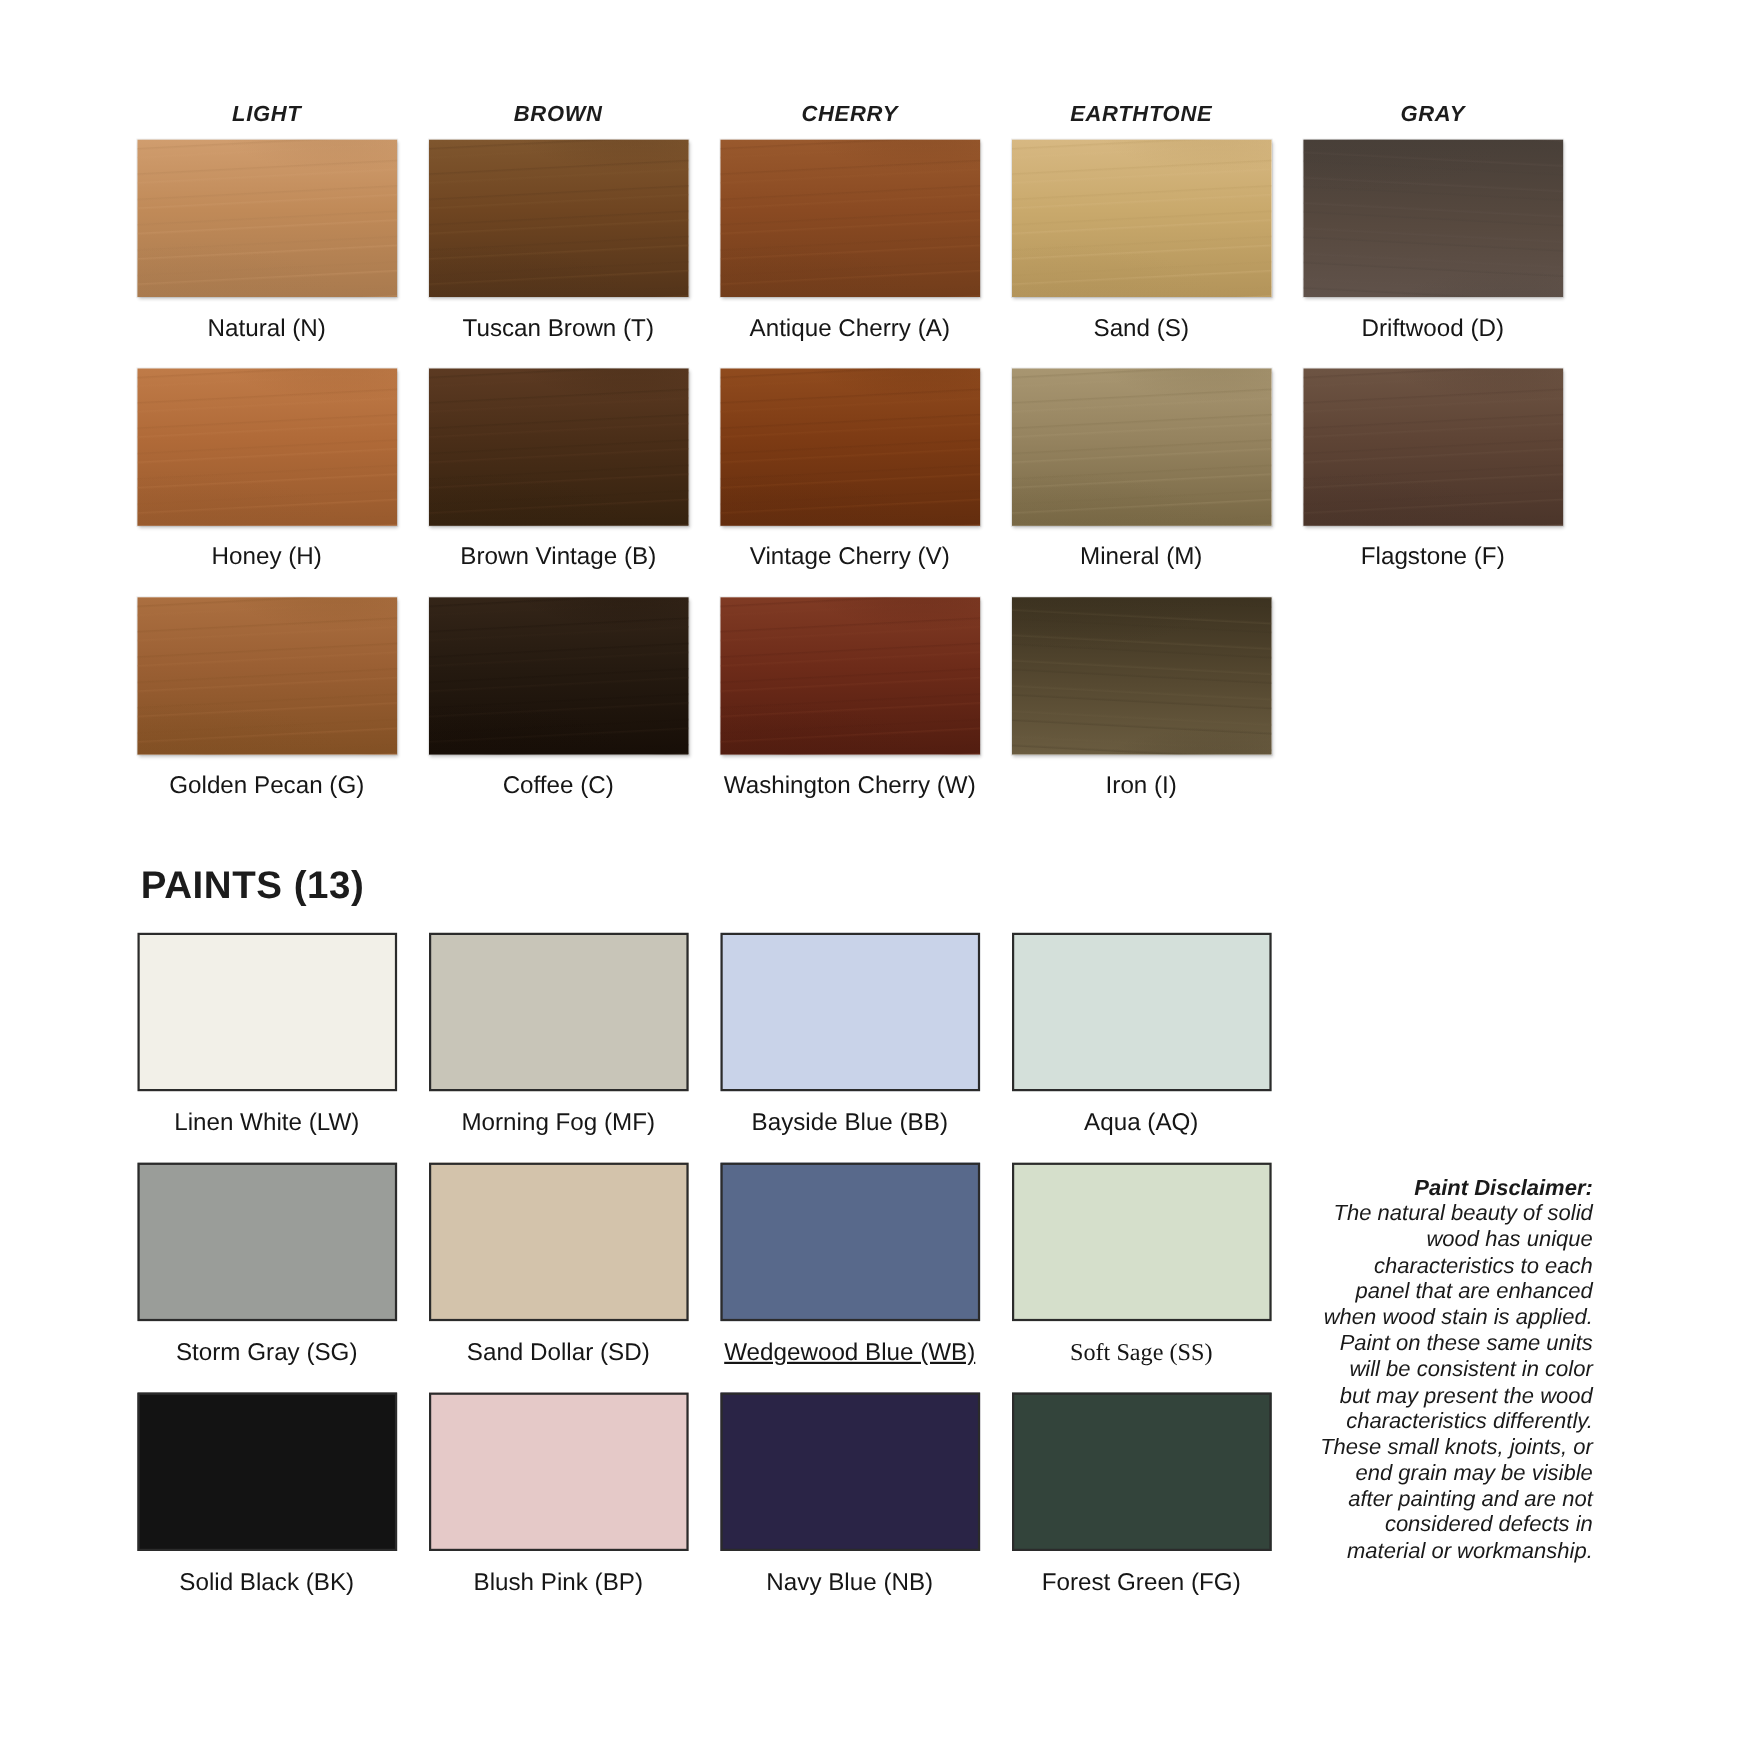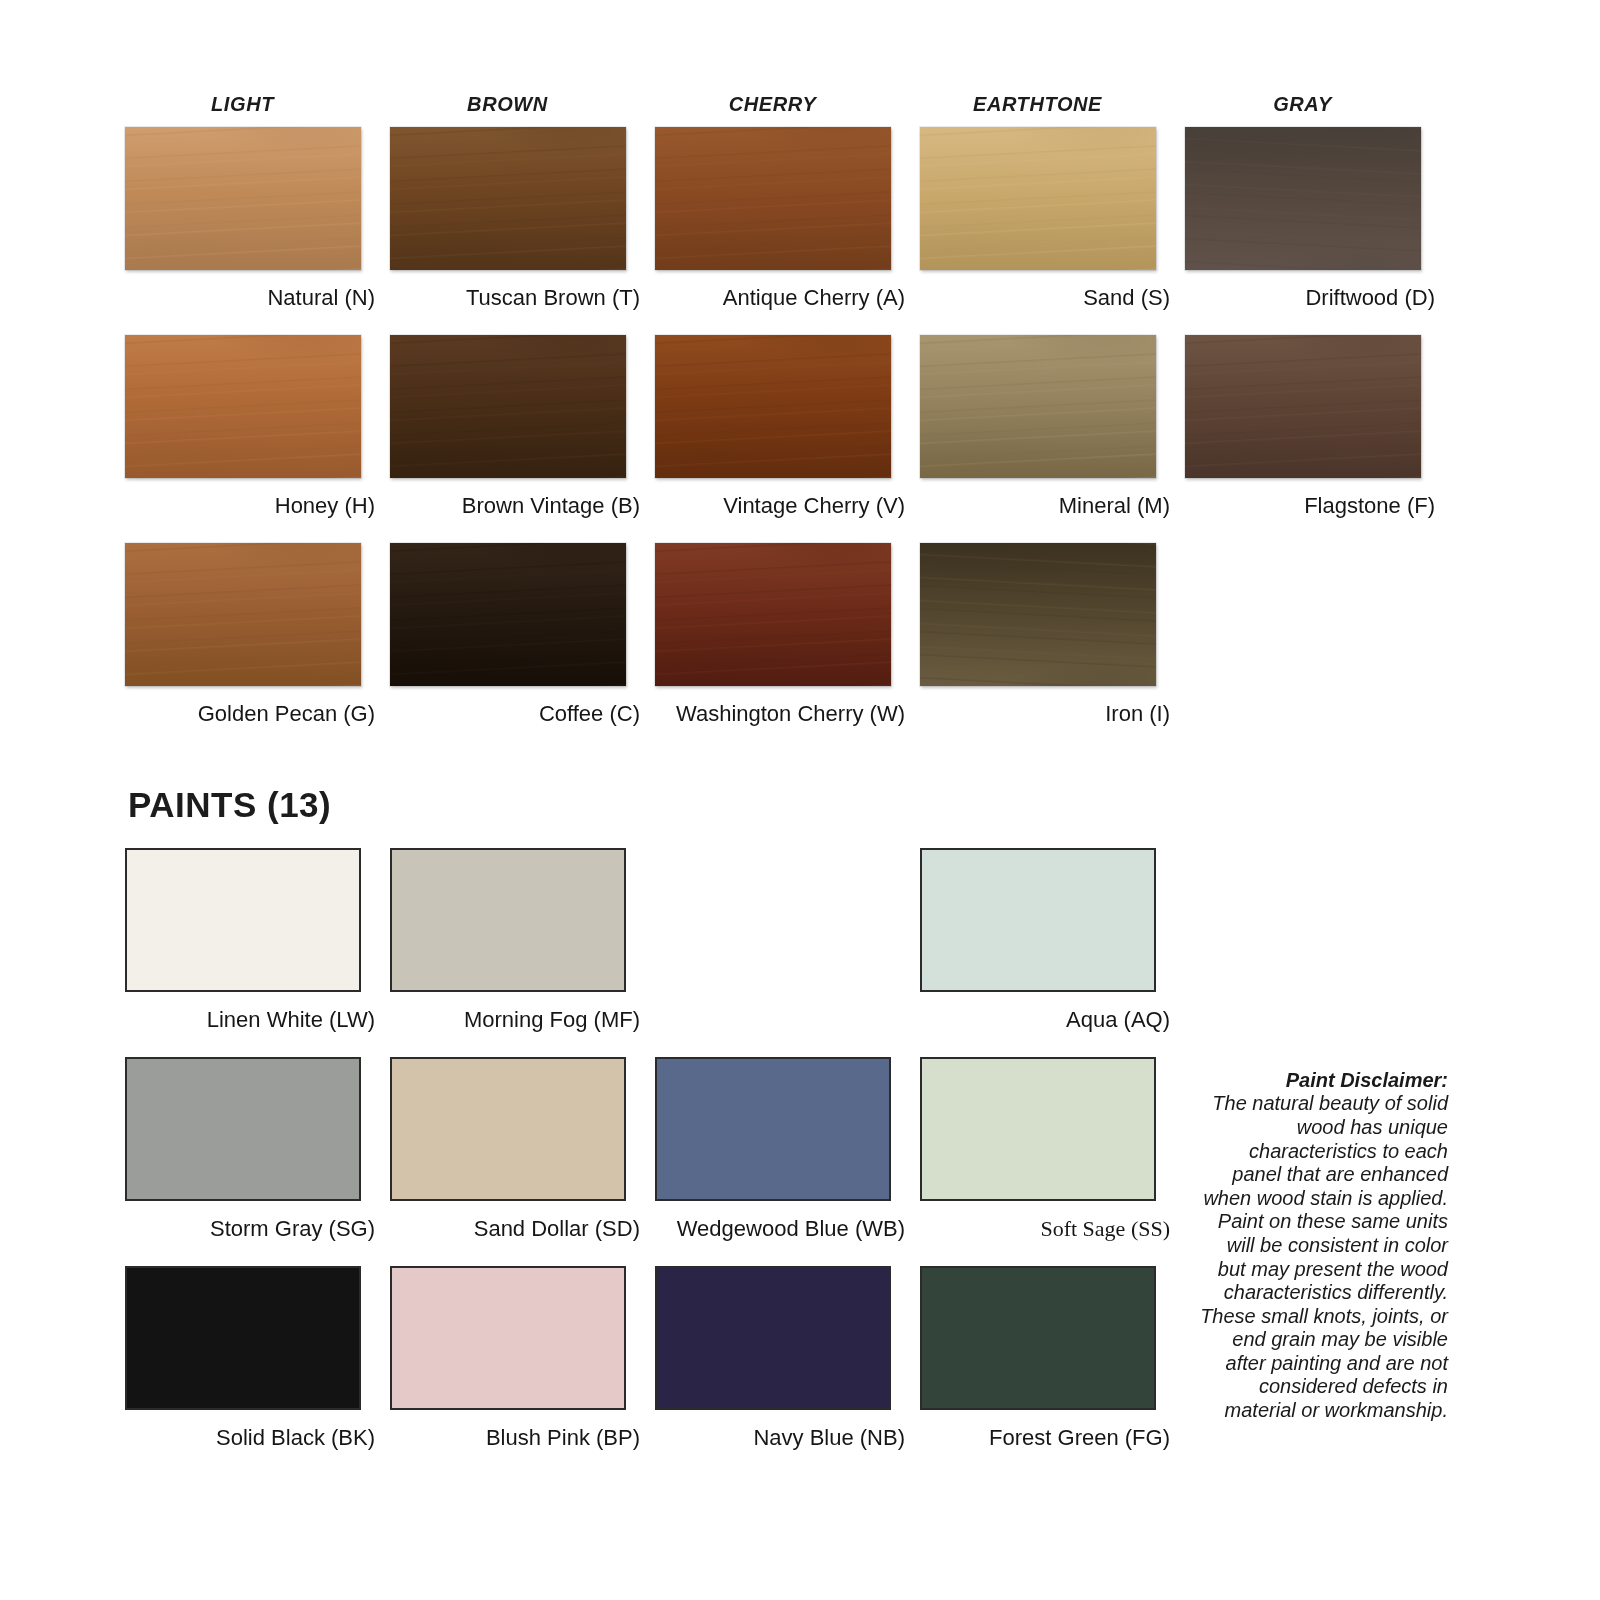--- a/index.html
+++ b/index.html
@@ -21,21 +21,21 @@
   .cell{width:265px;height:208px;}
   .paint-cell{height:209px;}
   .swatch{width:236px;height:143px;margin:0 auto;}
   .stain-sw{
     box-shadow:0 0 0 1px rgba(0,0,0,.07), 1px 2px 3px rgba(0,0,0,.22);
   }
   .paint-sw{
     height:144px;box-sizing:border-box;border:2px solid #2b2b2b;
   }
   .swatch-label{
-    margin-top:15px;text-align:right;font-size:22px;color:#161616;white-space:nowrap;
+    margin-top:15px;text-align:center;font-size:22px;color:#161616;white-space:nowrap;
   }
   .paints-heading{margin-top:36px;}
   #paint-grid{margin-top:24px;}
   .disclaimer{
     grid-column:5;grid-row:2 / span 2;
     width:250px;padding:12px 0 0 28px;
     font-style:italic;font-size:20px;line-height:1.18;color:#1a1a1a;text-align:right;
   }
   .disc-head{font-weight:700;display:block;}
   .disc-body{display:block;}
@@ -121,33 +121,37 @@
         <span class="disc-body">The natural beauty of solid wood has unique characteristics to each panel that are enhanced when wood stain is applied. Paint on these same units will be consistent in color but may present the wood characteristics differently. These small knots, joints, or end grain may be visible after painting and are not considered defects in material or workmanship.</span>
       </div>
     <div class="cell paint-cell" style="grid-area: 1 / 1;">
           <div class="swatch paint-sw" style="background: rgb(242, 240, 232); border-color: rgb(43, 43, 43);"></div>
           <div class="swatch-label">Linen White (LW)</div>
         </div>
         <div class="cell paint-cell" style="grid-area: 1 / 2;">
           <div class="swatch paint-sw" style="background: rgb(200, 197, 184); border-color: rgb(43, 43, 43);"></div>
           <div class="swatch-label">Morning Fog (MF)</div>
         </div>
+        <div class="cell paint-cell" style="grid-area: 1 / 3;">
+          <div class="swatch paint-sw" style="background: rgb(201, 211, 233); border-color: rgb(43, 43, 43);"></div>
+          <div class="swatch-label">Bayside Blue (BB)</div>
+        </div>
         <div class="cell paint-cell" style="grid-area: 1 / 4;">
           <div class="swatch paint-sw" style="background: rgb(212, 224, 218); border-color: rgb(43, 43, 43);"></div>
           <div class="swatch-label">Aqua (AQ)</div>
         </div>
         <div class="cell paint-cell" style="grid-area: 2 / 2;">
           <div class="swatch paint-sw" style="background: rgb(211, 195, 171); border-color: rgb(43, 43, 43);"></div>
           <div class="swatch-label">Sand Dollar (SD)</div>
         </div>
         <div class="cell paint-cell" style="grid-area: 2 / 1;">
           <div class="swatch paint-sw" style="background: rgb(154, 157, 153); border-color: rgb(43, 43, 43);"></div>
           <div class="swatch-label">Storm Gray (SG)</div>
         </div>
-        <div class="cell paint-cell" style="grid-area: 2 / 3;">
+        <div class="cell paint-cell" style="grid-area: 2 / 3; text-decoration: underline;">
           <div class="swatch paint-sw" style="background: rgb(88, 105, 139); border-color: rgb(43, 43, 43);"></div>
           <div class="swatch-label">Wedgewood Blue (WB)</div>
         </div>
         <div class="cell paint-cell" style="grid-area: 2 / 4; font-family: Liberation Serif, serif;">
           <div class="swatch paint-sw" style="background: rgb(213, 223, 203); border-color: rgb(43, 43, 43);"></div>
           <div class="swatch-label">Soft Sage (SS)</div>
         </div>
         <div class="cell paint-cell" style="grid-area: 3 / 1;">
           <div class="swatch paint-sw" style="background: rgb(19, 19, 19); border-color: rgb(43, 43, 43);"></div>
           <div class="swatch-label">Solid Black (BK)</div>

